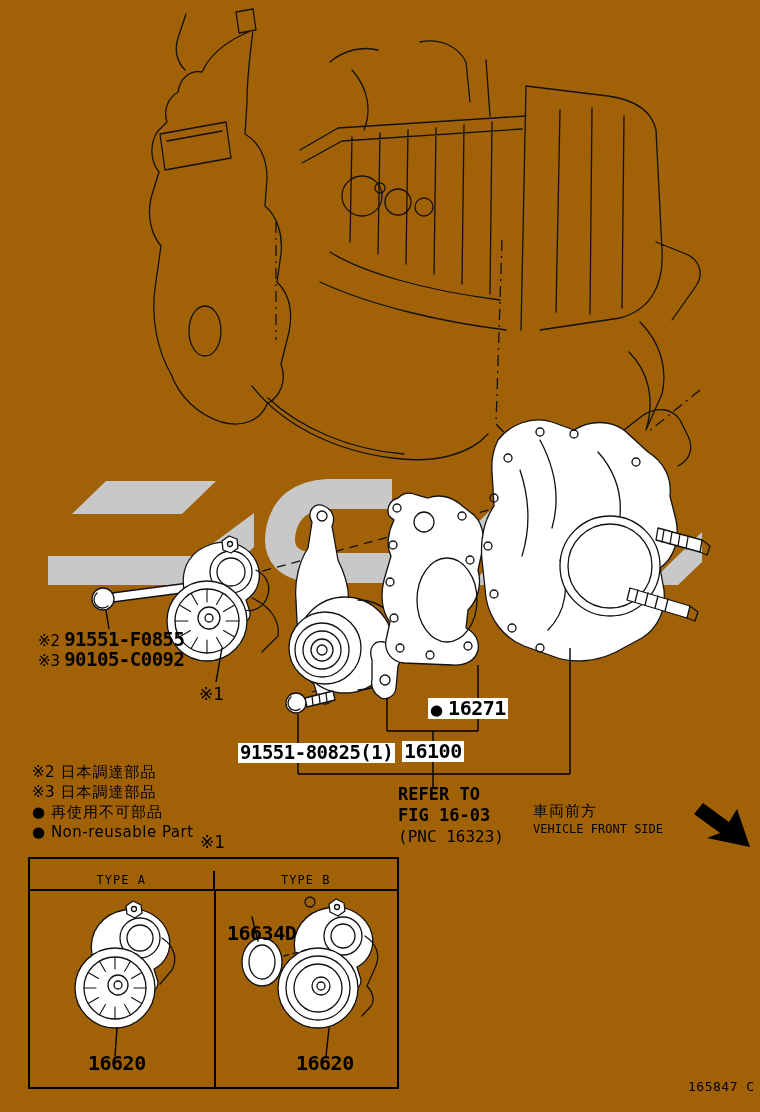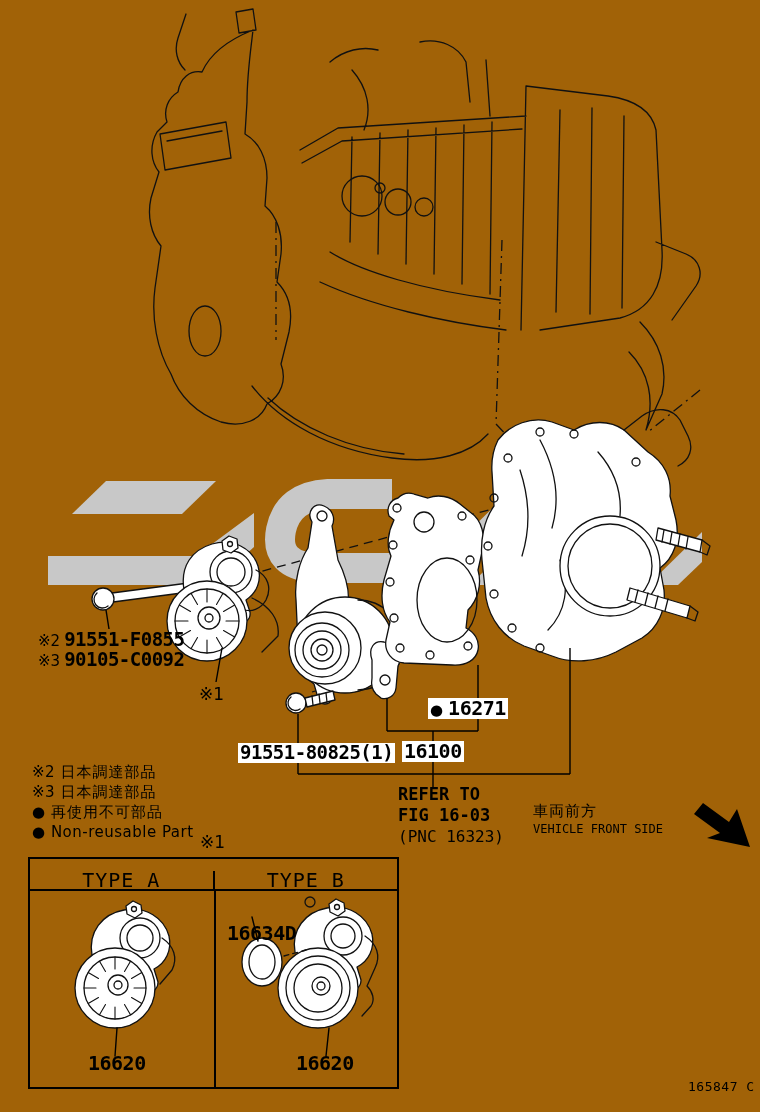--- a/index.html
+++ b/index.html
@@ -20,21 +20,21 @@
   .refer { font-family:"DejaVu Sans Mono", monospace; font-weight:bold; font-size:17px; line-height:21px; }
   .refer .pnc { font-weight:normal; font-size:16px; }
   .legend-row { line-height:20px; font-size:15px; letter-spacing:0.5px; }
   #type-table {
     position:absolute; left:28px; top:857px; width:371px; height:232px;
     border:2px solid #000; z-index:2; box-sizing:border-box;
   }
   #tt-header { display:flex; height:30px; border-bottom:2px solid #000; }
   .tt-cell {
     flex:1; display:flex; align-items:center; justify-content:center;
-    font-family:"DejaVu Sans Mono", monospace; font-size:20px; letter-spacing:1px;margin-top:12px;
+    font-family:"DejaVu Sans Mono", monospace; font-size:12px; letter-spacing:1px;margin-top:12px;
   }
   .tt-cell.a { border-right:2px solid #000; }
   #tt-divider { position:absolute; left:184px; top:30px; bottom:0; width:0; border-left:2px solid #000; }
   #doc-number { font-family:"DejaVu Sans Mono", monospace; font-size:13px; letter-spacing:0.5px; }
 </style>
 </head>
 <body>
 
 <div id="page">
 

